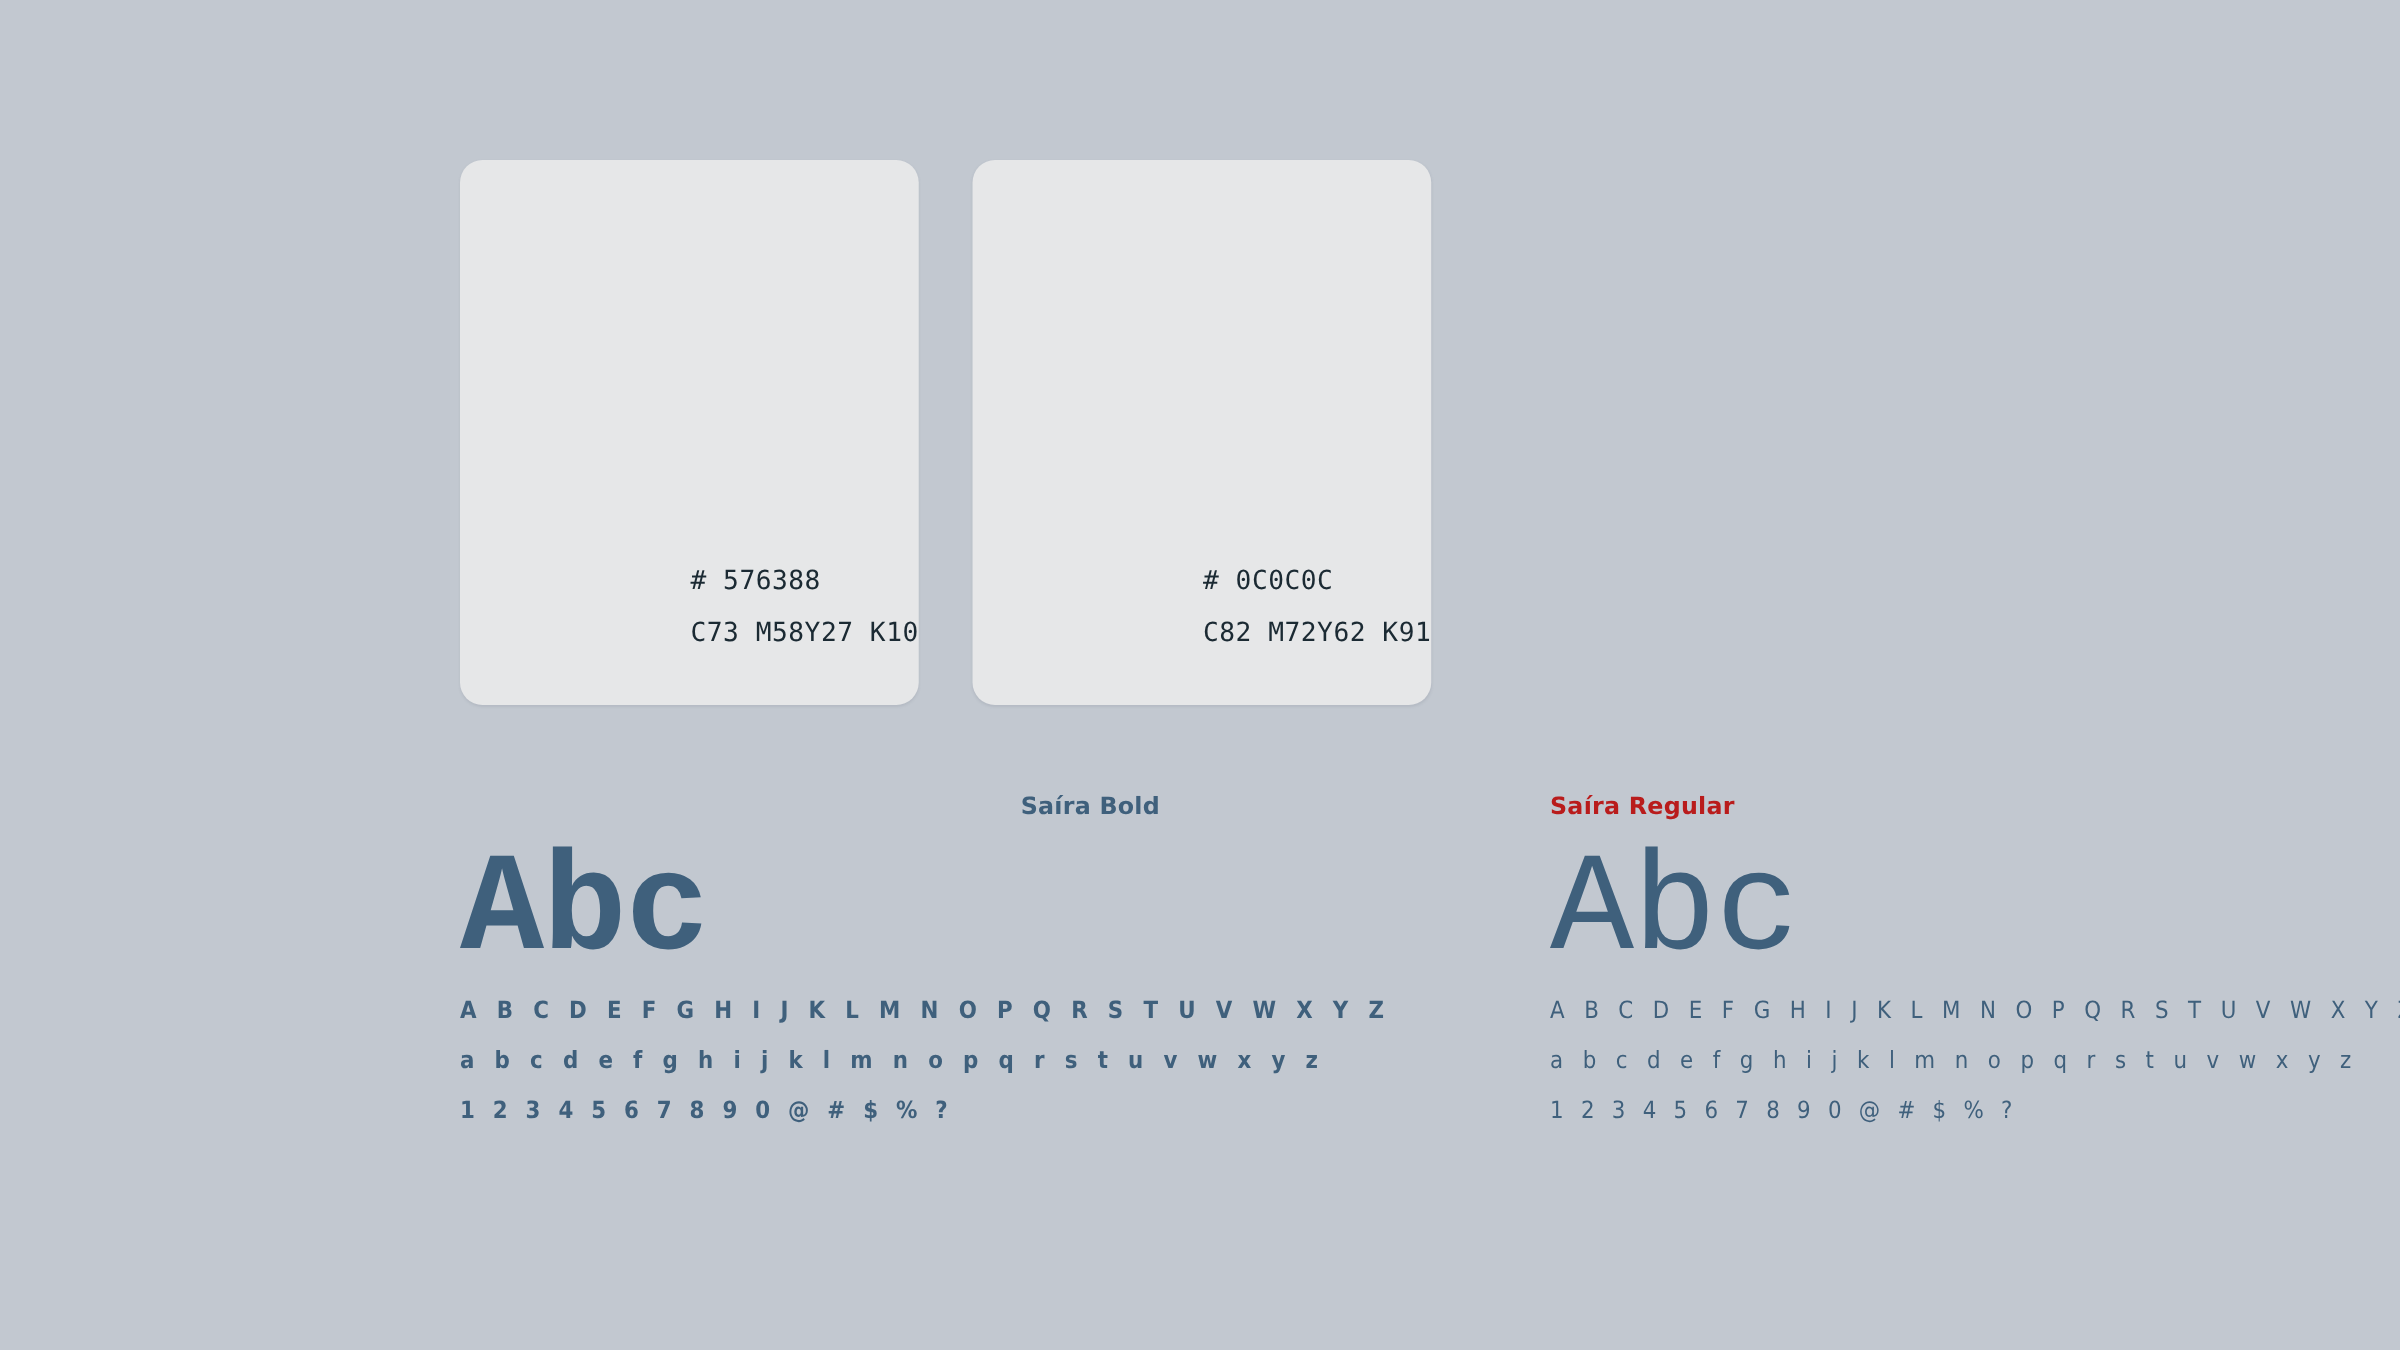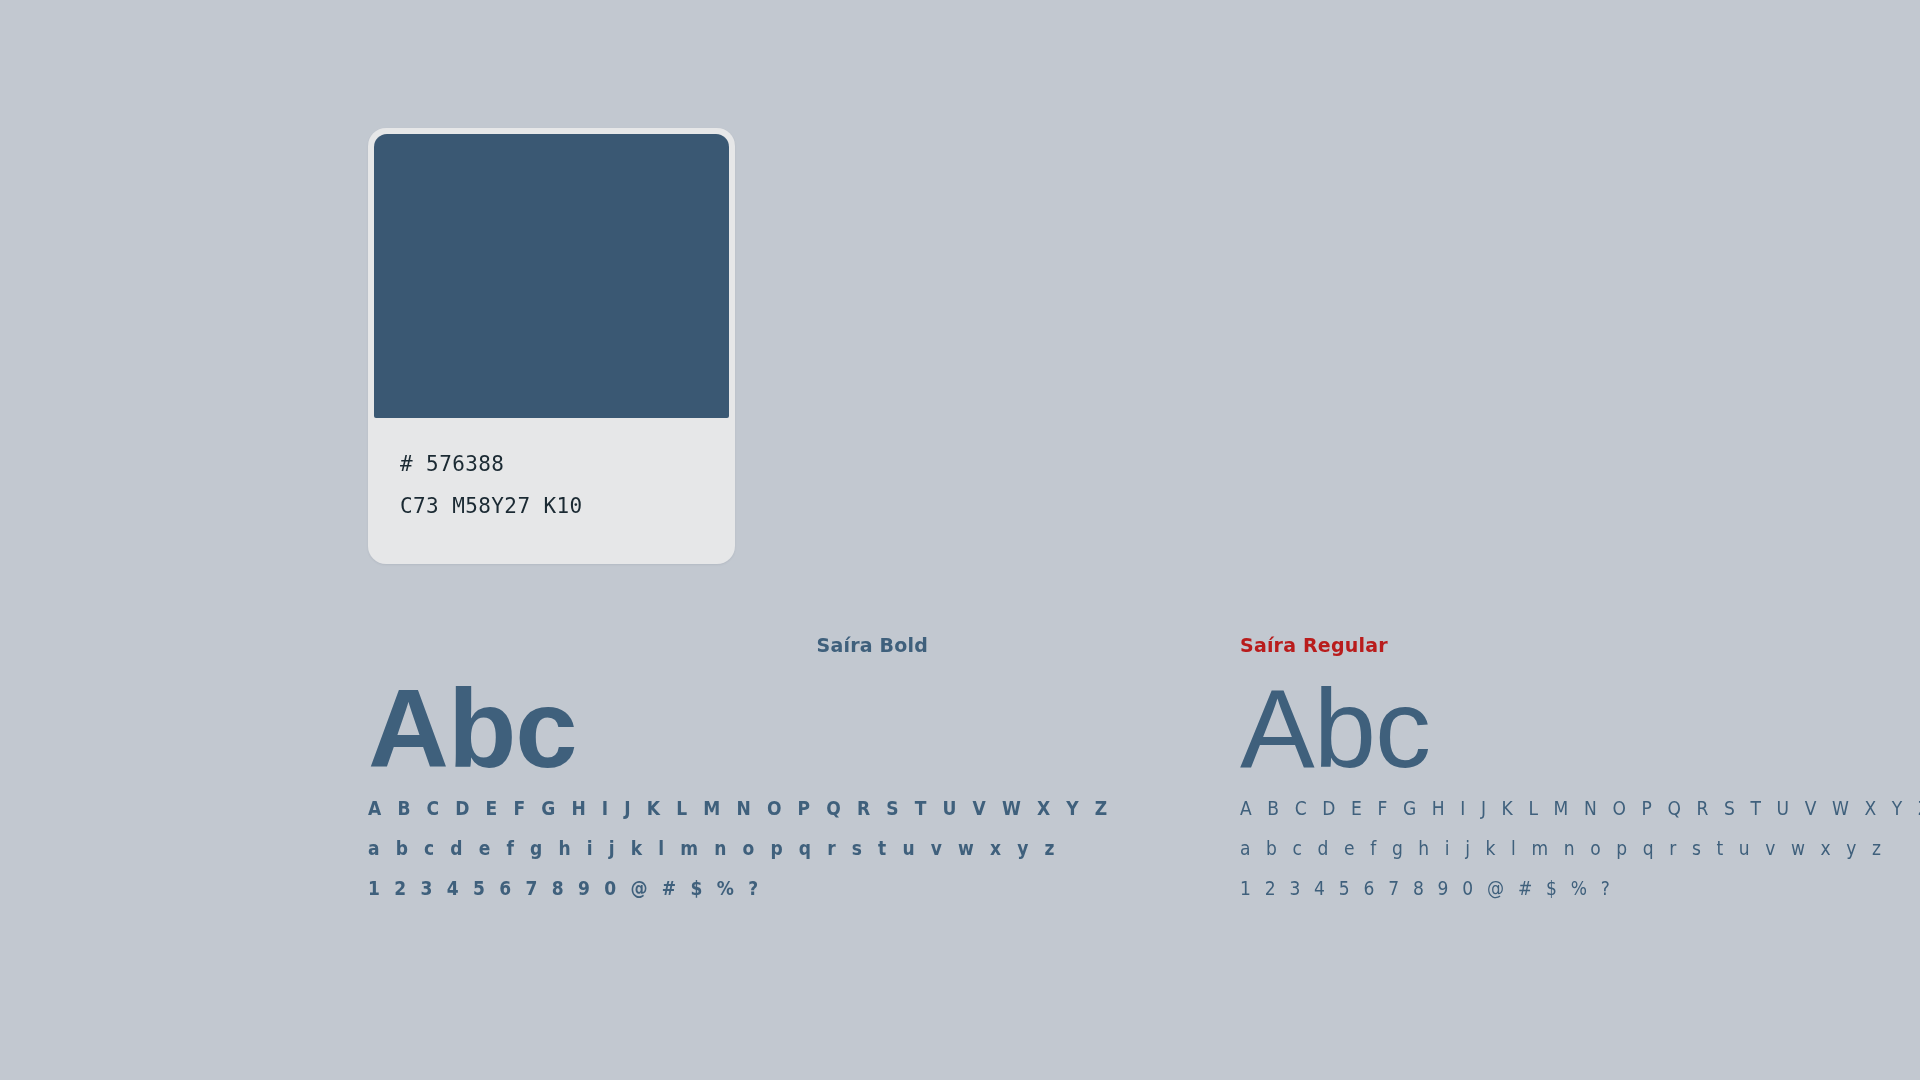--- a/index.html
+++ b/index.html
@@ -27,20 +27,21 @@
   .swatch-card {
     width: 367px;
     height: 436px;
     background: #e6e7e8;
     border-radius: 18px;
     display: flex;
     flex-direction: column;
     box-sizing: border-box;
     overflow: hidden;
     box-shadow: 0 1px 2px rgba(90,100,115,0.13);
+    align-items: flex-end;
   }
   .swatch-color-frame {
     padding: 6px 6px 0 6px;
     box-sizing: border-box;
     flex: 0 0 auto;
   }
   .swatch-color {
     height: 284px;
     border-radius: 13px 13px 2px 2px;
     width: 100%;
@@ -78,21 +79,21 @@
   .type-heading {
     font-family: "DejaVu Sans", sans-serif;
     font-size: 19px;
     font-weight: bold;
     color: #3f607c;
     letter-spacing: 0.2px;
     margin: 0 0 22px 0;
     line-height: 1;
   }
   .type-specimen {
-    font-family: Liberation Sans, sans-serif;
+    font-family: Liberation Mono, monospace;
     font-size: 112px;
     line-height: 0.92;
     color: #3f607c;
     margin: 0 0 14px 0;
     letter-spacing: -1px;
     height: 108px;
   }
   .type-specimen.bold {
     font-weight: bold;
     font-stretch: condensed;
@@ -133,20 +134,29 @@
     <div class="swatch-color-frame">
       <div class="swatch-color" style="background:#3A5873"></div>
     </div>
     <div class="swatch-meta">
       <div class="swatch-hex"># 576388</div>
       <div class="swatch-cmyk">C73 M58Y27 K10</div>
     </div>
   </article>
 
 
+  <article class="swatch-card">
+    <div class="swatch-color-frame">
+      <div class="swatch-color" style="background:#0A0A0A"></div>
+    </div>
+    <div class="swatch-meta">
+      <div class="swatch-hex"># 0C0C0C</div>
+      <div class="swatch-cmyk">C82 M72Y62 K91</div>
+    </div>
+  </article>
 
 </section>
 
 <section class="type-row">
 
   <div class="type-block">
     <h2 class="type-heading" style="color: rgb(63, 96, 124); text-align: right;">Saíra Bold</h2>
     <div class="type-specimen bold" style="color: rgb(63, 96, 124);">Abc</div>
     <div class="glyph-line bold" style="color: rgb(63, 96, 124);">A B C D E F G H I J K L M N O P Q R S T U V W X Y Z</div>
     <div class="glyph-line bold" style="color: rgb(63, 96, 124);">a b c d e f g h i j k l m n o p q r s t u v w x y z</div>

